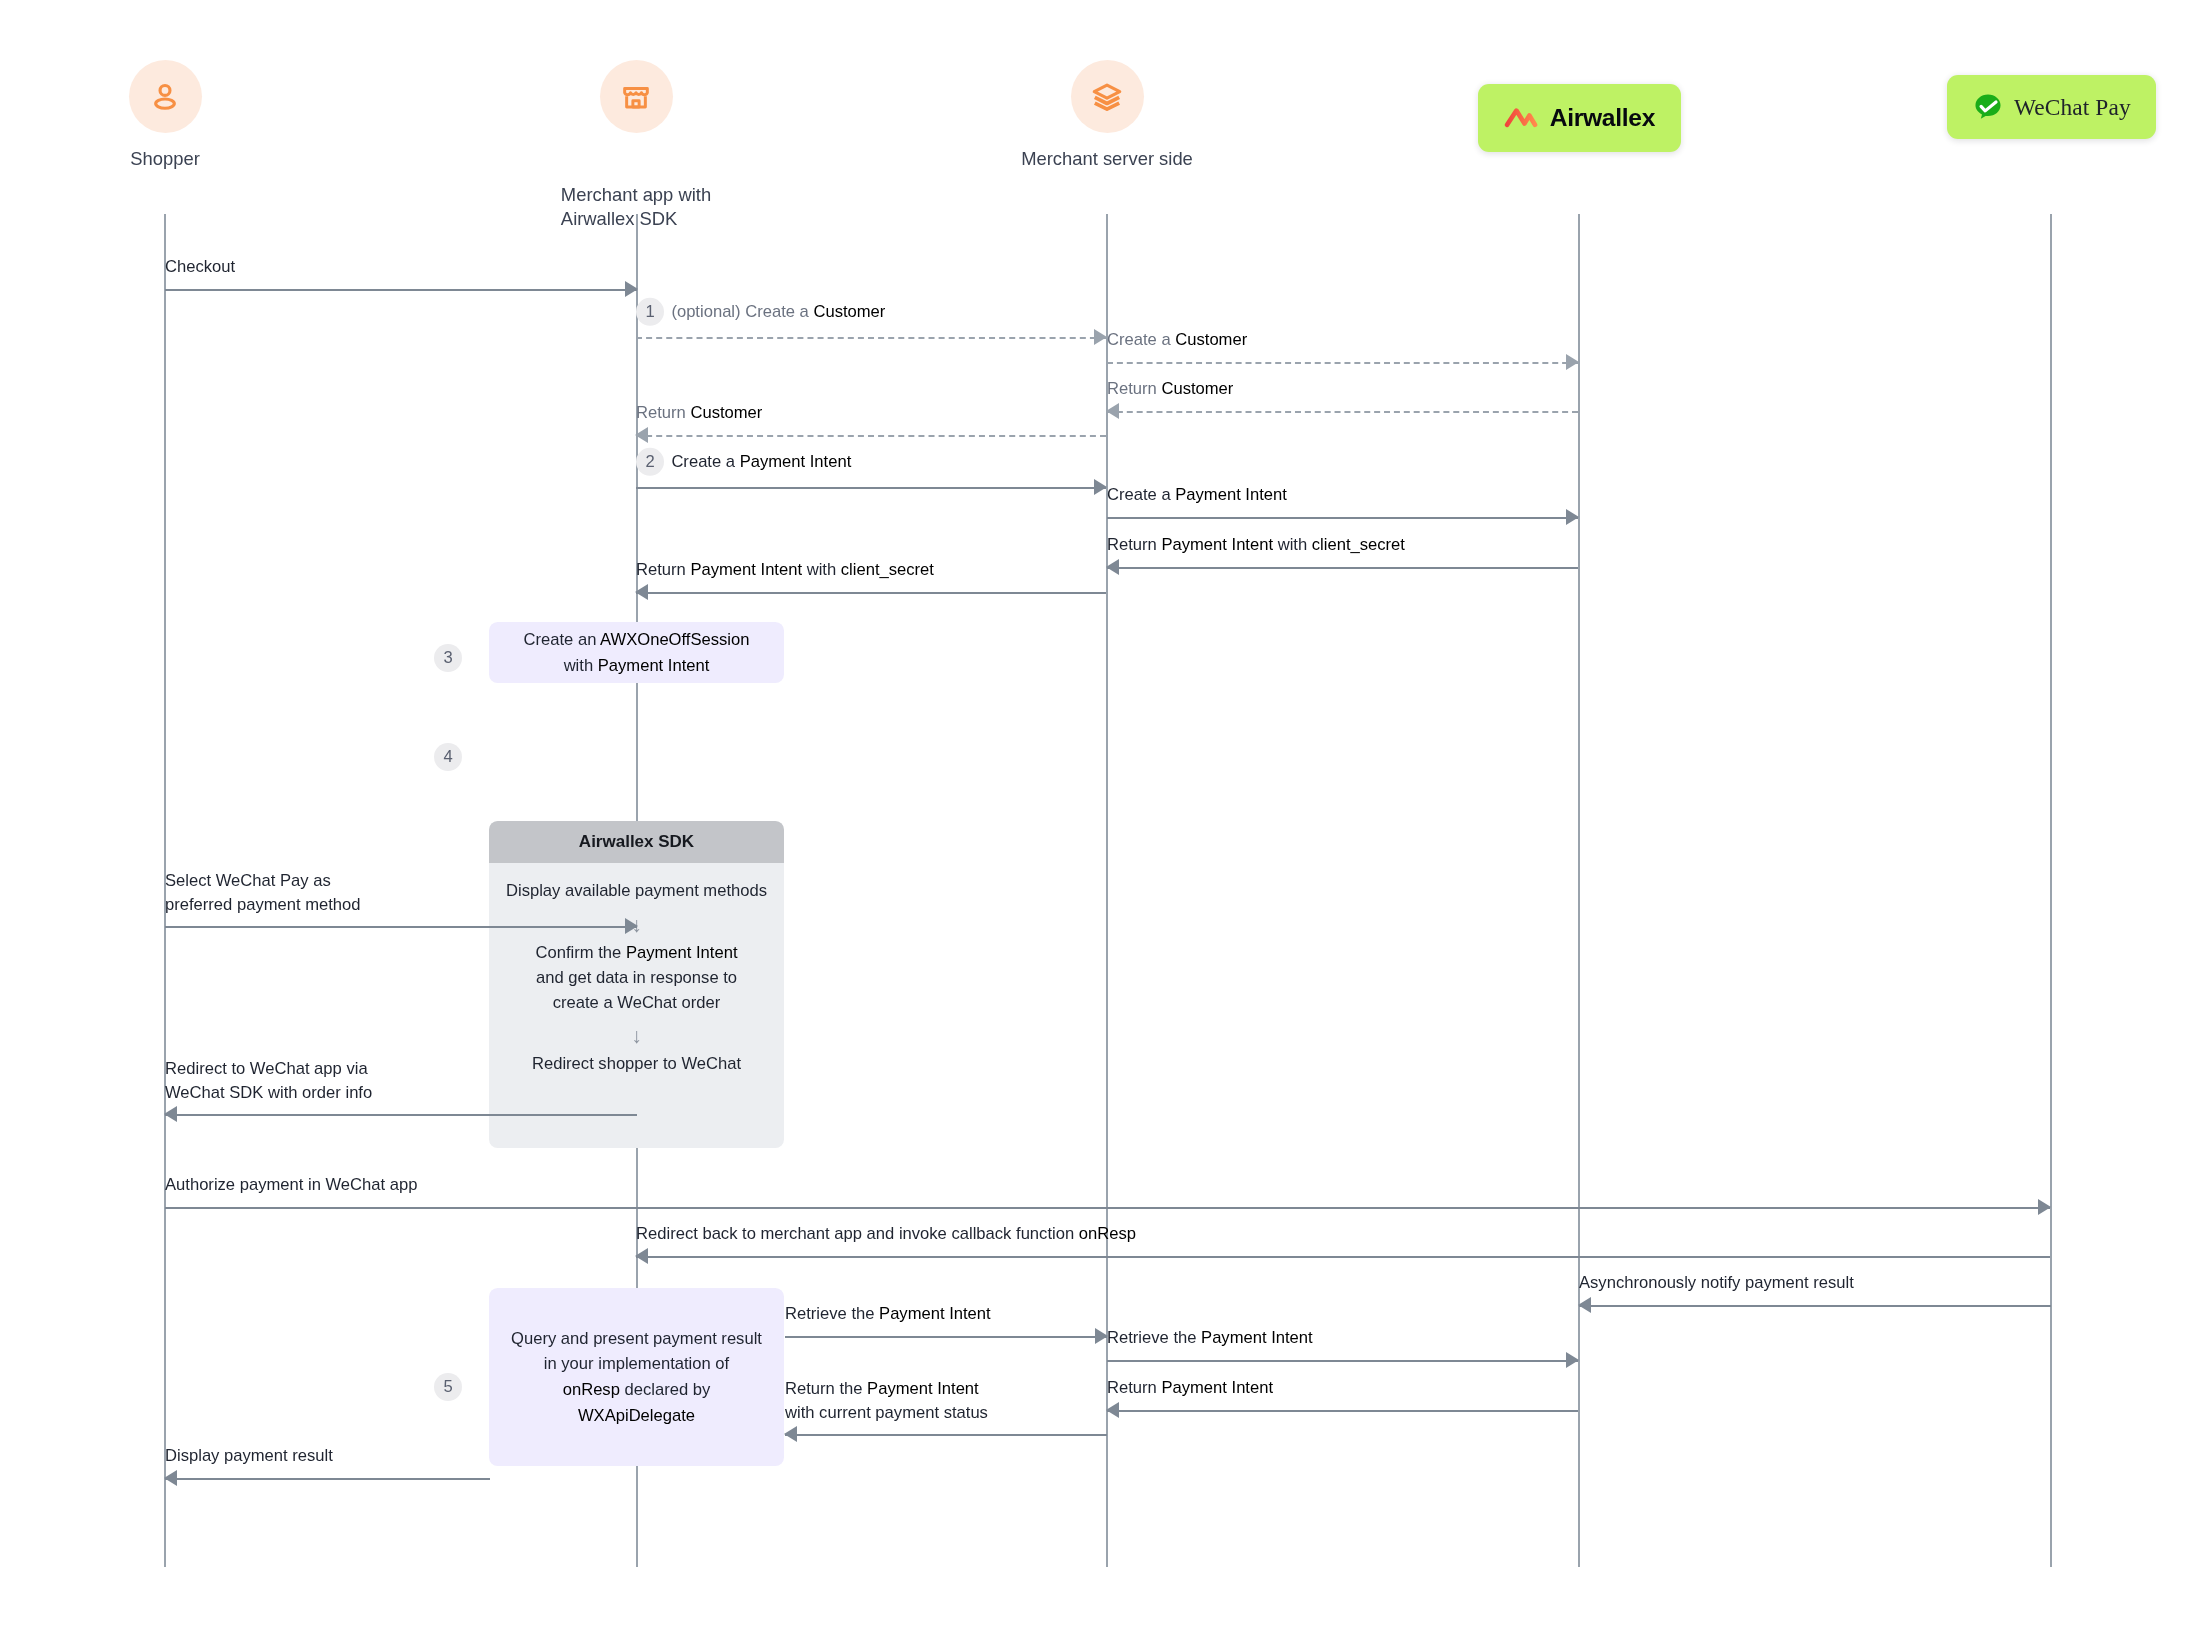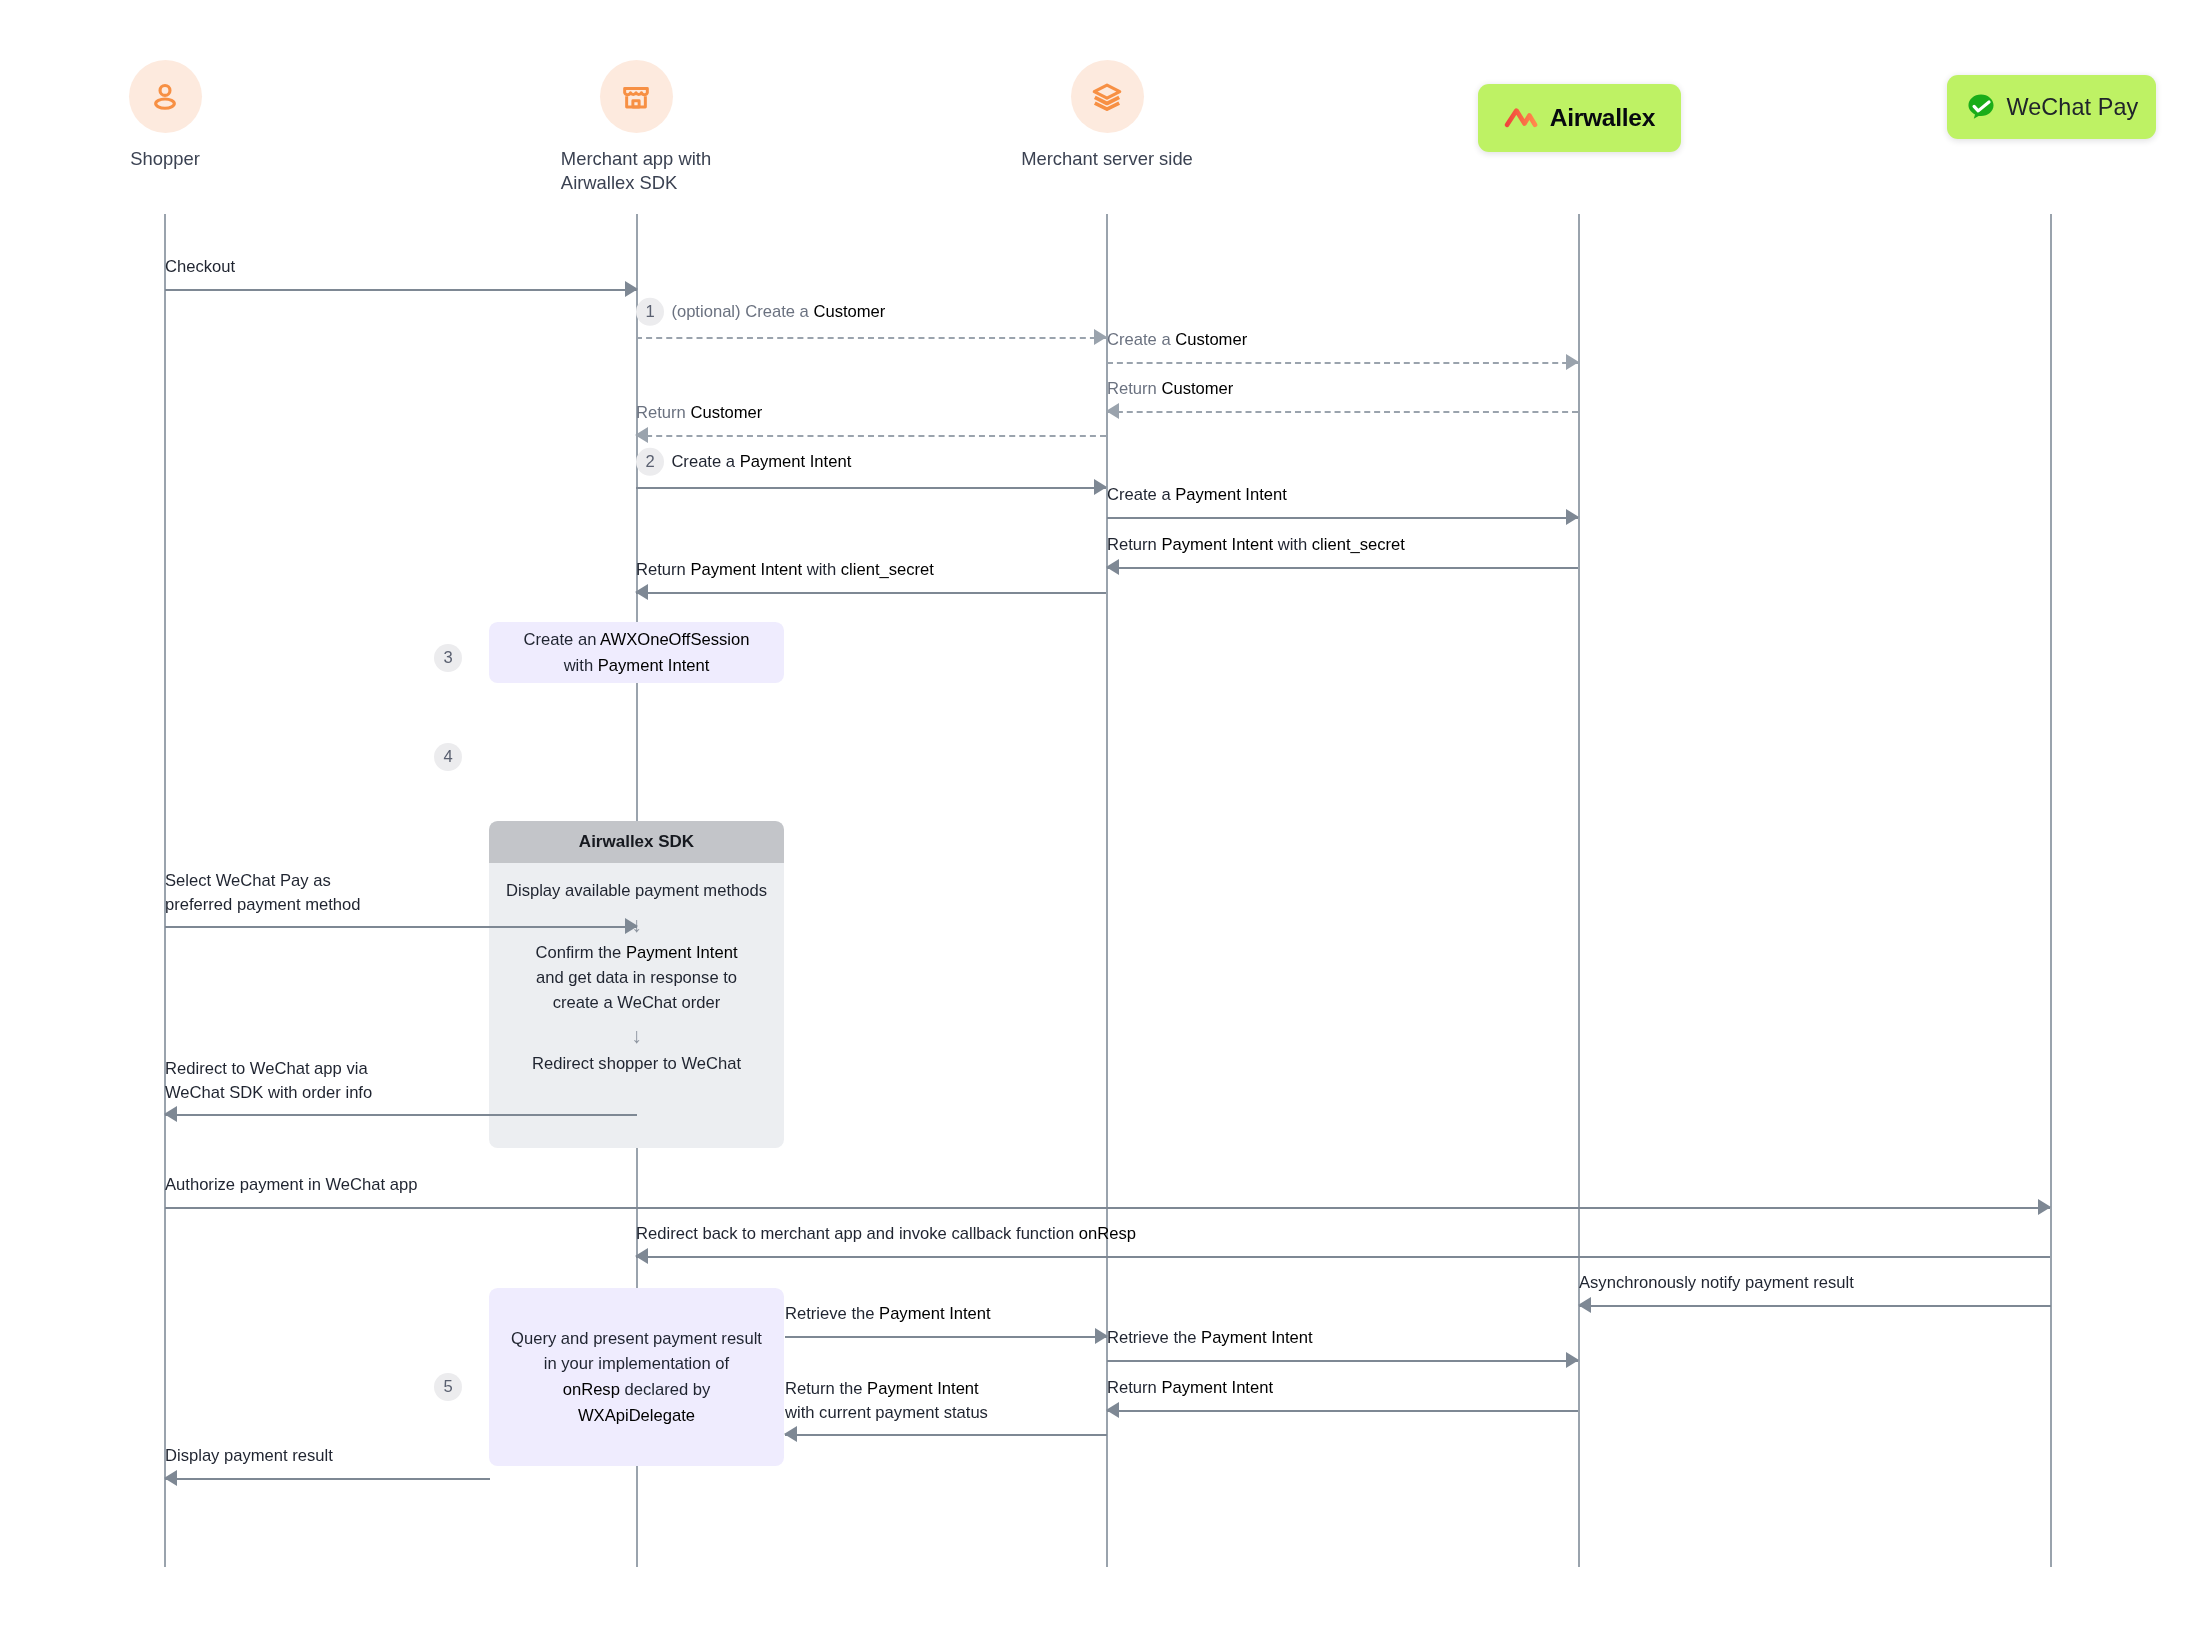--- a/index.html
+++ b/index.html
@@ -24,21 +24,21 @@
   .actor-label{
     margin-top:13.5px;font-size:18.4px;line-height:1.35;color:#3b4252;text-align:left;font-weight:400;
   }
   
   .logochip{
     position:absolute;background:#bef264;border-radius:11px;
     box-shadow:0 1.2px 6.1px rgba(20,24,40,.13);
     display:flex;align-items:center;justify-content:center;gap:9.8px;
   }
   .logo-text{font-size:24.6px;font-weight:700;letter-spacing:-0.3px;color:#07090f;}
-  .wechat-text{font-size:23.4px;font-weight:400;color:#20242b;letter-spacing:0.1px;}
+  .wechat-text{font-size:23.4px;font-weight:400;color:#20242b;letter-spacing:0.1px;font-family:Liberation Serif, serif;}
   
   .lifeline{position:absolute;width:1.8px;background:#9aa3ad;}
   
   .msg{position:absolute;height:0;}
   .msg .line{
     position:absolute;left:0;top:0;height:0;
     border-top:2.5px solid #7e8894;width:100%;
   }
   .msg.dashed .line{border-top:2.5px dashed #9aa3ad;}
   .msg .head{position:absolute;top:-8px;width:0;height:0;}
@@ -92,21 +92,21 @@
   <div class="actor" style="left:36px;top:60px;">
     <div class="actor-badge">
       <svg width="36" height="36" viewBox="0 0 24 24" fill="none" stroke="#F79044" stroke-width="2.1" stroke-linecap="round">
         <circle cx="12" cy="7.6" r="3.3"></circle>
         <ellipse cx="12" cy="16.4" rx="6.2" ry="3.1"></ellipse>
       </svg>
     </div>
     <div class="actor-label">Shopper</div>
   </div>
 
-  <div class="actor" style="left:507px;top:60px;">
+  <div class="actor" style="left:507px;top:60px;gap:36px;">
     <div class="actor-badge">
       <svg width="34" height="34" viewBox="0 0 24 24" fill="none" stroke="#F79044" stroke-width="2.1" stroke-linejoin="round">
         <path d="M4 6h16v3a2.2 2.2 0 0 1-4.1 0 2.2 2.2 0 0 1-3.9 0 2.2 2.2 0 0 1-3.9 0A2.2 2.2 0 0 1 4 9z"></path>
         <path d="M5.4 11.4V19h13.2v-7.6"></path>
         <rect x="9.8" y="14.6" width="4.4" height="4.4"></rect>
       </svg>
     </div>
     <div class="actor-label">
       <span>Merchant app with</span><br>
       <span>Airwallex SDK</span>

